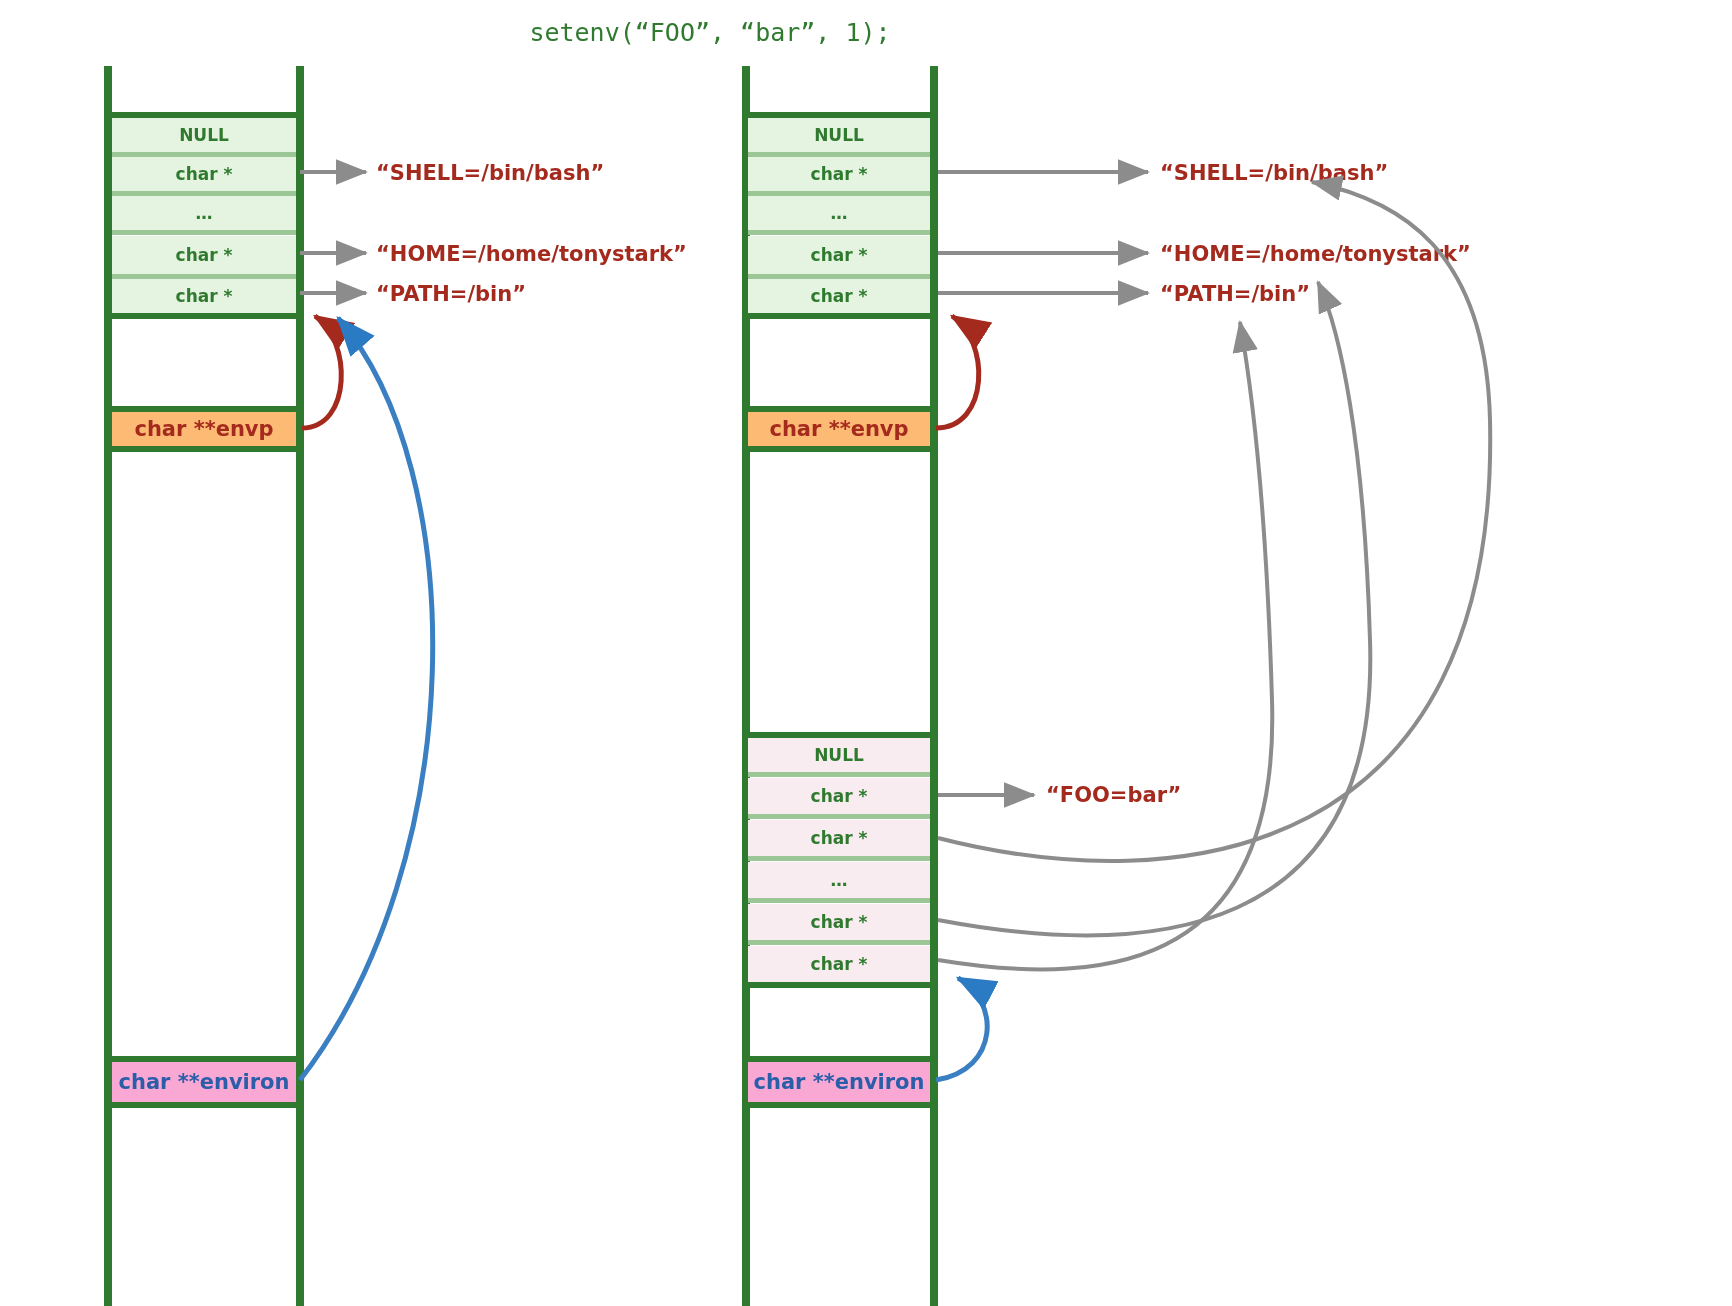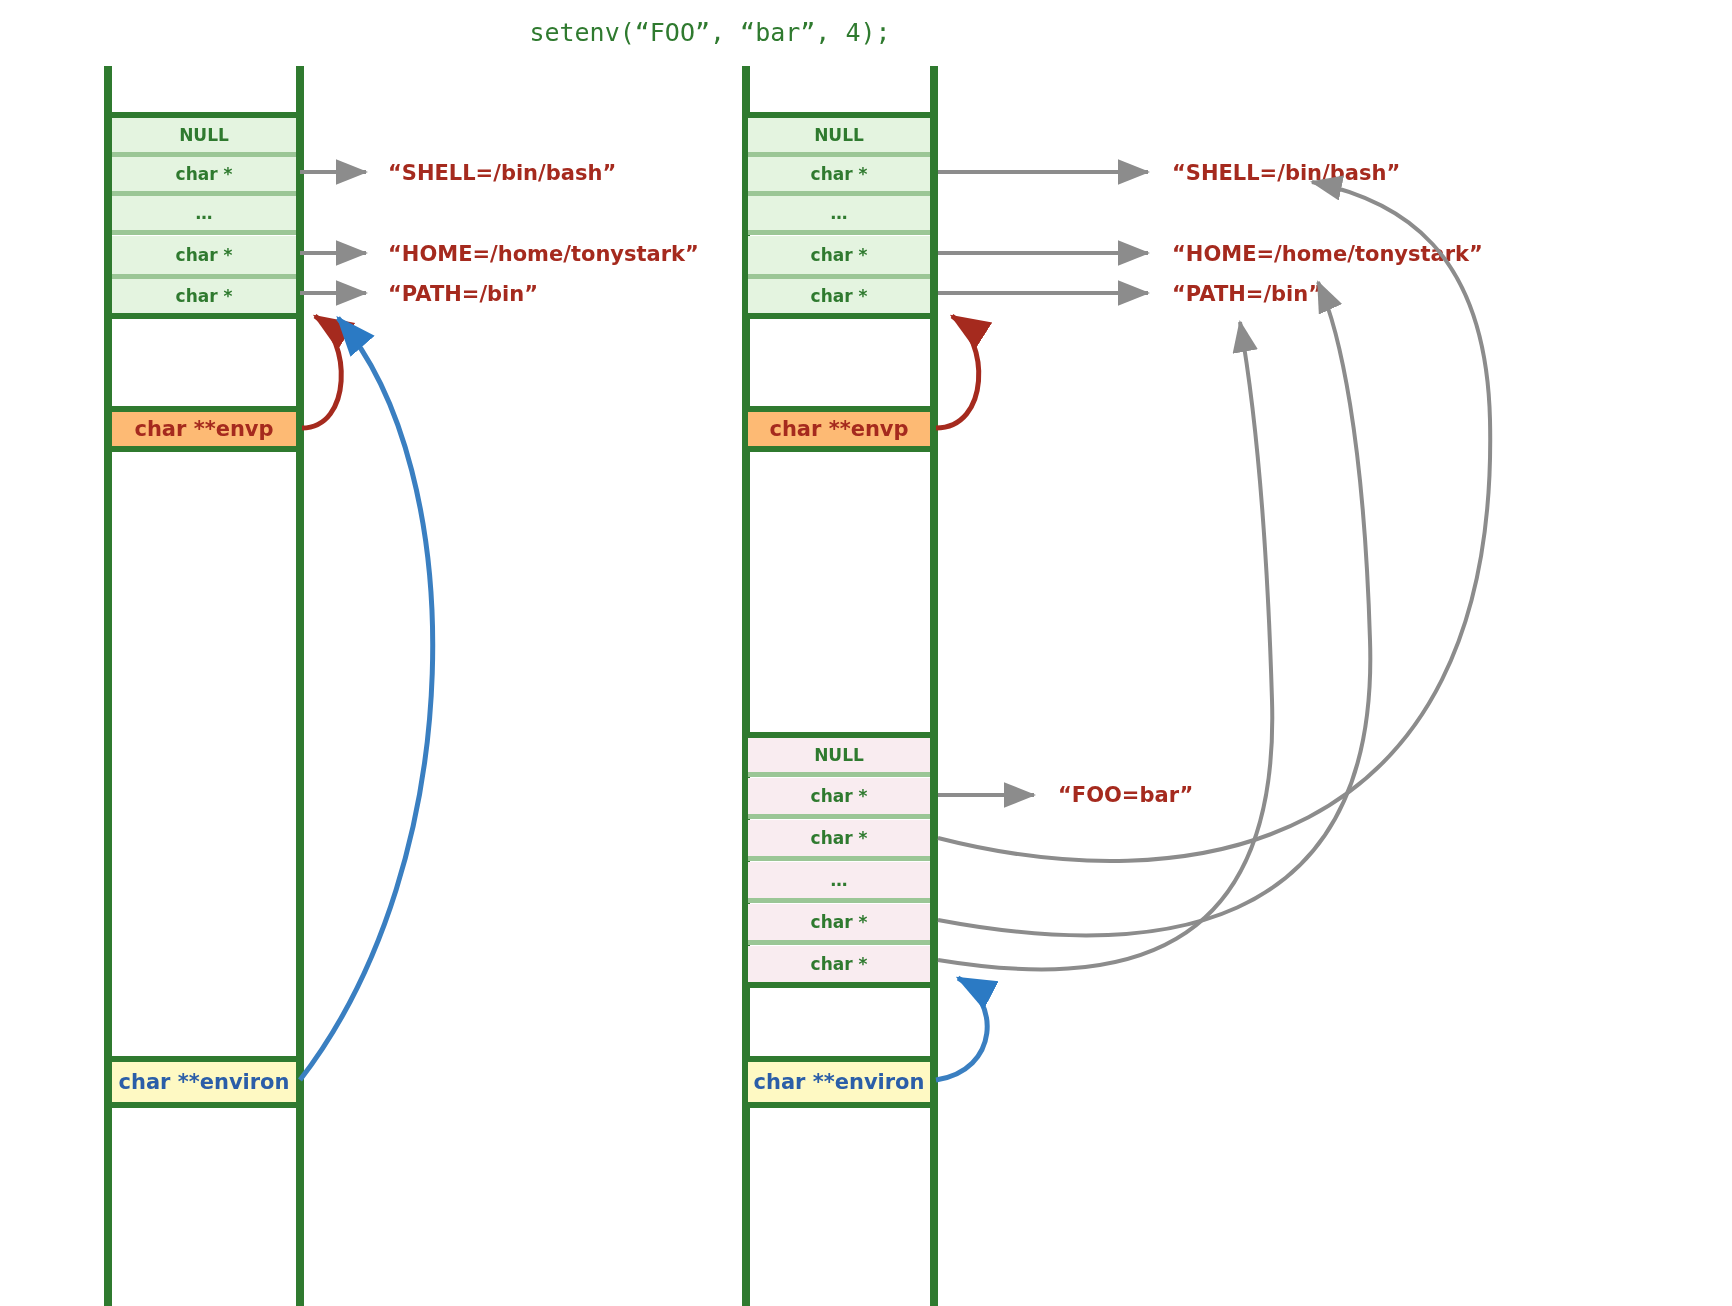--- a/index.html
+++ b/index.html
@@ -4,37 +4,37 @@
 <style>
   html,body{margin:0;padding:0;background:#ffffff;}
   body{width:1732px;height:1306px;position:relative;overflow:hidden;
        font-family:"DejaVu Sans","Liberation Sans",sans-serif;}
   #root{position:absolute;left:0;top:0;width:1732px;height:1306px;}
   svg.layer{position:absolute;left:0;top:0;width:1732px;height:1306px;overflow:visible;}
   .title{position:absolute;left:0;top:18px;width:1420px;text-align:center;
          font-family:"DejaVu Sans Mono","Liberation Mono",monospace;
          font-size:25px;color:#2f7a2f;letter-spacing:0px;white-space:pre;}
   .strlabel{position:absolute;font-family:"DejaVu Sans","Liberation Sans",sans-serif;
-            font-weight:bold;font-size:21px;color:#a52a1e;white-space:nowrap;margin-left:12px;}
+            font-weight:bold;font-size:21px;color:#a52a1e;white-space:nowrap;}
   .cell{position:absolute;box-sizing:border-box;display:flex;align-items:center;
         justify-content:center;font-weight:bold;font-size:17px;}
   .cell-green{background:#e4f4e0;color:#2f7a2f;}
   .cell-pink{background:#f9ecf0;color:#2f7a2f;}
   .cell-envp{background:#fdba74;color:#a52a1e;font-size:21px;}
-  .cell-environ{background:#fef9c3;color:#2b5ea8;font-size:21px;}
+  .cell-environ{background:#f9a8d4;color:#2b5ea8;font-size:21px;}
   .sep{position:absolute;background:#9bc696;height:5px;}
   .rail{position:absolute;background:#2f7a2f;width:8px;}
   .hrule{position:absolute;background:#2f7a2f;height:6px;}
 </style>
 </head>
 <body>
 
 <div id="root">
 
-  <div class="title">setenv(“FOO”, “bar”, 4);</div>
+  <div class="title">setenv(“FOO”, “bar”, 1);</div>
 
   <div class="rail" style="left:104px;top:66px;height:1240px;"></div>
   <div class="rail" style="left:296px;top:66px;height:1240px;"></div>
 
   <div class="hrule" style="left:110px;top:112px;width:192px;"></div>
   <div class="cell cell-green" style="left:112px;top:118px;width:184px;height:34px;">NULL</div>
   <div class="sep" style="left:112px;top:152px;width:184px;"></div>
   <div class="cell cell-green" style="left:112px;top:157px;width:184px;height:34px;">char *</div>
   <div class="sep" style="left:112px;top:191px;width:184px;"></div>
   <div class="cell cell-green" style="left:112px;top:196px;width:184px;height:34px;">…</div>

